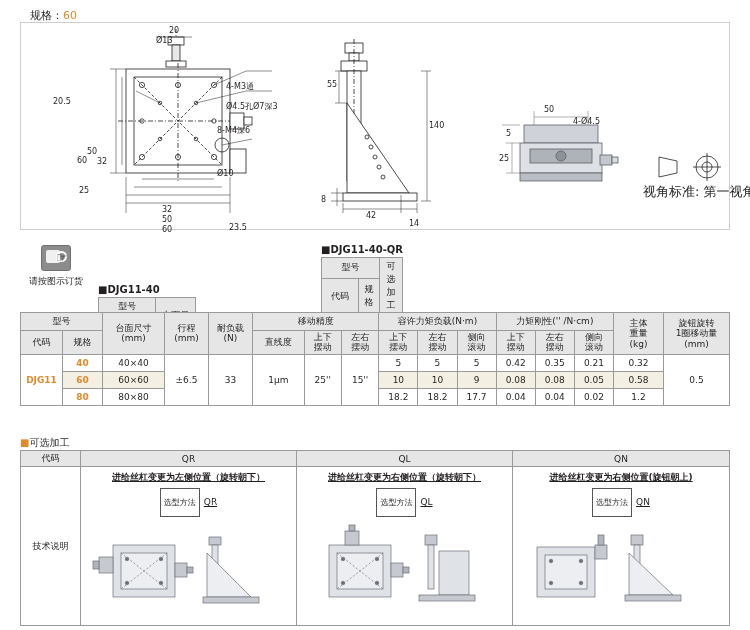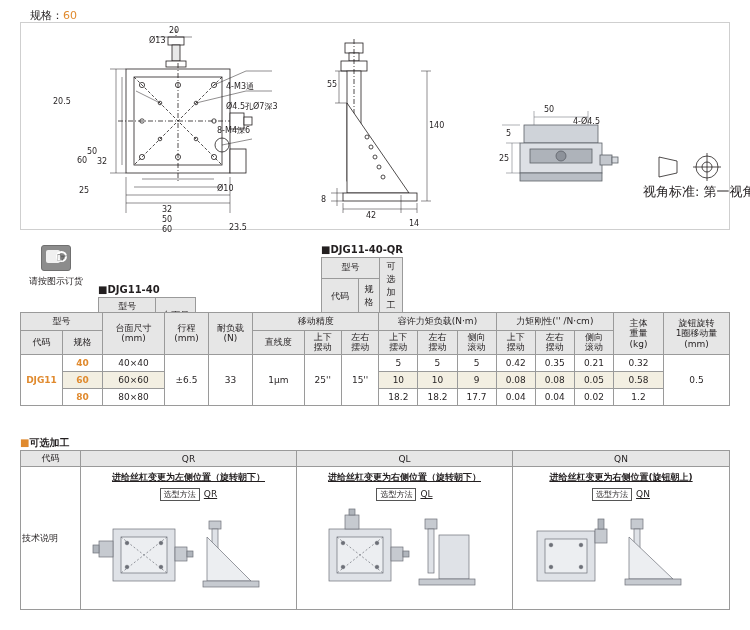--- a/index.html
+++ b/index.html
@@ -72,36 +72,36 @@
     font-weight:normal; line-height:1.15;
   }
   .spec-tbl thead th { background:#e6e6e6; height:18px; }
   .spec-tbl tbody td { background:#fff; height:17px; }
   .spec-tbl tbody tr.hl td { background:#f3efe2; }
   .spec-tbl td.codecell { color:#e08a2e; font-weight:bold; }
   .spec-tbl td.sizecell { color:#e08a2e; font-weight:bold; }
 
   
   .opt-title {
-    position:absolute; left:20px; top:436px; font-size:10px; font-weight:bold;
+    position:absolute; left:20px; top:436px; font-size:10px; font-weight:normal;
   }
   .opt-title .sq { color:#e08a2e; }
   .opt-tbl {
     position:absolute; left:20px; top:450px; width:710px;
     border-collapse:collapse; font-size:9px;
   }
   .opt-tbl th, .opt-tbl td {
     border:1px solid #9a9a9a; font-weight:normal; text-align:center;
     background:#fff;
   }
   .opt-tbl thead th { background:#e6e6e6; height:16px; }
   .opt-cell { height:140px; vertical-align:top; text-align:left; padding:4px 6px;text-decoration:underline; }
   .opt-desc { font-size:9px; font-weight:bold; margin-bottom:4px; }
   .sel-tag {
-    display:inline-block; border:1px solid #555; padding:0 3px; font-size:8px;
+    display:inline-block; border:1px solid #555; padding:8px 3px; font-size:8px;
     margin-right:4px;
   }
   .opt-imgs { position:relative; height:98px; margin-top:6px; }
 </style>
 </head>
 <body>
 
 <div class="spec-line">
   <span>规格：</span><span class="val">60</span>
 </div>
@@ -163,25 +163,25 @@
         <line x1="150" y1="44" x2="176" y2="44"></line>
         <line x1="100" y1="76" x2="150" y2="64"></line>
         <line x1="150" y1="64" x2="176" y2="64"></line>
         <line x1="126" y1="118" x2="156" y2="112"></line>
         <line x1="64" y1="76" x2="40" y2="64"></line>
       </g>
     </g>
   </svg>
 
   <div class="lbl" style="left:148px; top:3px;">20</div>
-  <div class="lbl" style="left:128px; top:13px;">Ø13</div>
+  <div class="lbl" style="left:135px; top:13px;">Ø13</div>
   <div class="lbl" style="left:205px; top:58px;">4-M3通</div>
   <div class="lbl" style="left:205px; top:78px;">Ø4.5孔Ø7深3</div>
   <div class="lbl" style="left:196px; top:102px;">8-M4深6</div>
-  <div class="lbl" style="left:196px; top:161px;">Ø10</div>
+  <div class="lbl" style="left:196px; top:146px;">Ø10</div>
   <div class="lbl" style="left:32px; top:74px;">20.5</div>
   <div class="lbl" style="left:56px; top:133px;">60</div>
   <div class="lbl" style="left:66px; top:124px;">50</div>
   <div class="lbl" style="left:76px; top:134px;">32</div>
   <div class="lbl" style="left:58px; top:163px;">25</div>
   <div class="lbl" style="left:141px; top:182px;">32</div>
   <div class="lbl" style="left:141px; top:192px;">50</div>
   <div class="lbl" style="left:141px; top:202px;">60</div>
   <div class="lbl" style="left:208px; top:200px;">23.5</div>
 
@@ -410,21 +410,21 @@
   <thead>
     <tr>
       <th style="width:60px;">代码</th>
       <th style="width:216px;">QR</th>
       <th style="width:216px;">QL</th>
       <th>QN</th>
     </tr>
   </thead>
   <tbody>
     <tr>
-      <td style="text-align:left;">技术说明</td>
+      <td style="text-align:center;">技术说明</td>
 
       <td class="opt-cell">
         <div class="opt-desc">进给丝杠变更为左侧位置（旋转朝下）</div>
         <div>
           <span class="sel-tag">选型方法</span><span>QR</span>
         </div>
         <div class="opt-imgs">
           <svg width="200" height="96" viewBox="0 0 200 96">
             <g stroke="#6d7078" stroke-width="0.7">
               <rect x="24" y="22" width="62" height="52" fill="#dfe2e7"></rect>

